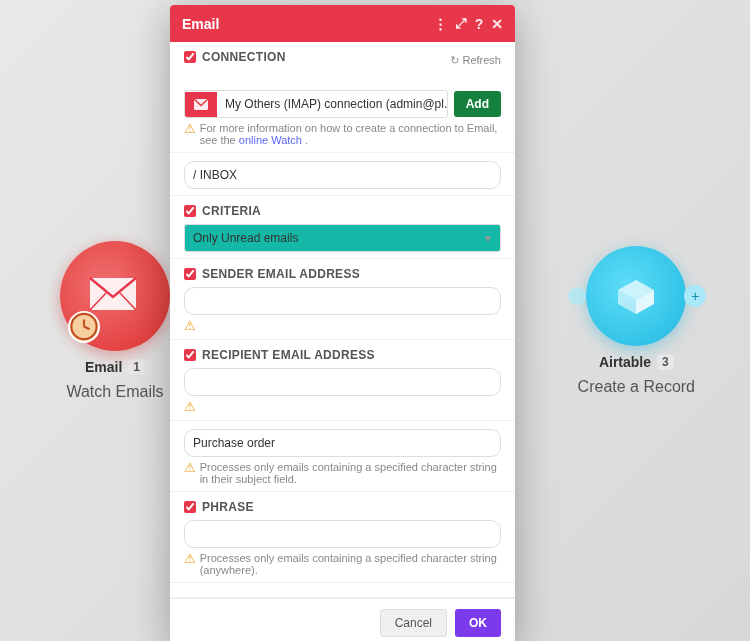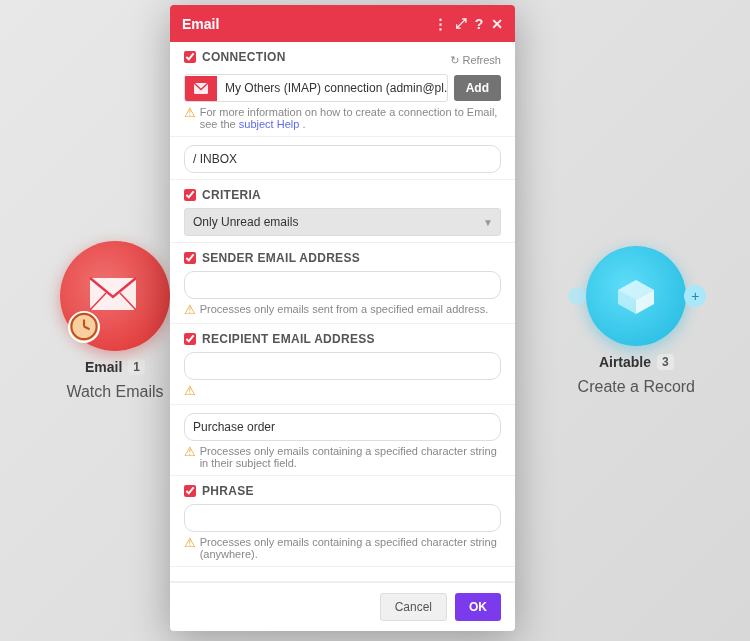--- a/index.html
+++ b/index.html
@@ -234,21 +234,21 @@
       flex: 1;
       border: none;
       outline: none;
       font-size: 12px;
       padding: 5px 4px;
       color: #333;
       background: transparent;
       cursor: pointer;
     }
     .add-btn {
-      background: #737373;
+      background: #15803d;
       color: #fff;
       border: none;
       border-radius: 3px;
       padding: 6px 12px;
       font-size: 12px;
       font-weight: 600;
       cursor: pointer;
     }
 
     .help-text {
@@ -277,21 +277,21 @@
       font-size: 11px;
       cursor: pointer;
       display: flex;
       align-items: flex-start;
       gap: 3px;
     }
     .section-header-row {
       display: flex;
       justify-content: space-between;
       align-items: center;
-      margin-bottom: 4px;
+      margin-bottom: 20px;
     }
 
     
     .text-input {
       width: 100%;
       border: 1px solid #ddd;
       border-radius: 10px;
       padding: 6px 8px;
       font-size: 12px;
       color: #333;
@@ -305,21 +305,21 @@
     }
     .select-input {
       width: 100%;
       border: 1px solid #ddd;
       border-radius: 3px;
       padding: 6px 8px;
       font-size: 12px;
       color: #333;
       outline: none;
       appearance: none;
-      background: #e5e5e5;
+      background: #14b8a6;
       cursor: pointer;
     }
     .select-arrow {
       position: absolute;
       right: 8px;
       top: 50%;
       transform: translateY(-50%);
       pointer-events: none;
       color: #999;
       font-size: 10px;
@@ -433,21 +433,21 @@
             <select class="connection-select">
               <option>My Others (IMAP) connection (admin@pl...</option>
             </select>
           </div>
           <button class="add-btn">Add</button>
         </div>
         <div class="help-text">
           <span class="help-icon">⚠</span>
           <span>
             <span>For more information on how to create a connection to Email, see the </span>
-            <a href="#" class="help-link">subject Help</a>
+            <a href="#" class="help-link">online Watch</a>
             <span>.</span>
           </span>
         </div>
       </div>
 
       <div class="section">
         <input type="text" class="text-input" value="/ INBOX" style="">
       </div>
 
       <div class="section">
@@ -466,21 +466,20 @@
       </div>
 
       <div class="section">
         <div class="section-header">
           <input type="checkbox" class="section-checkbox" checked="" style="">
           <span class="section-title">Sender email address</span>
         </div>
         <input type="text" class="text-input" style="">
         <div class="help-text">
           <span class="help-icon">⚠</span>
-          <span>Processes only emails sent from a specified email address.</span>
         </div>
       </div>
 
       <div class="section">
         <div class="section-header">
           <input type="checkbox" class="section-checkbox" checked="" style="">
           <span class="section-title">Recipient email address</span>
         </div>
         <input type="text" class="text-input" style="">
         <div class="help-text">

